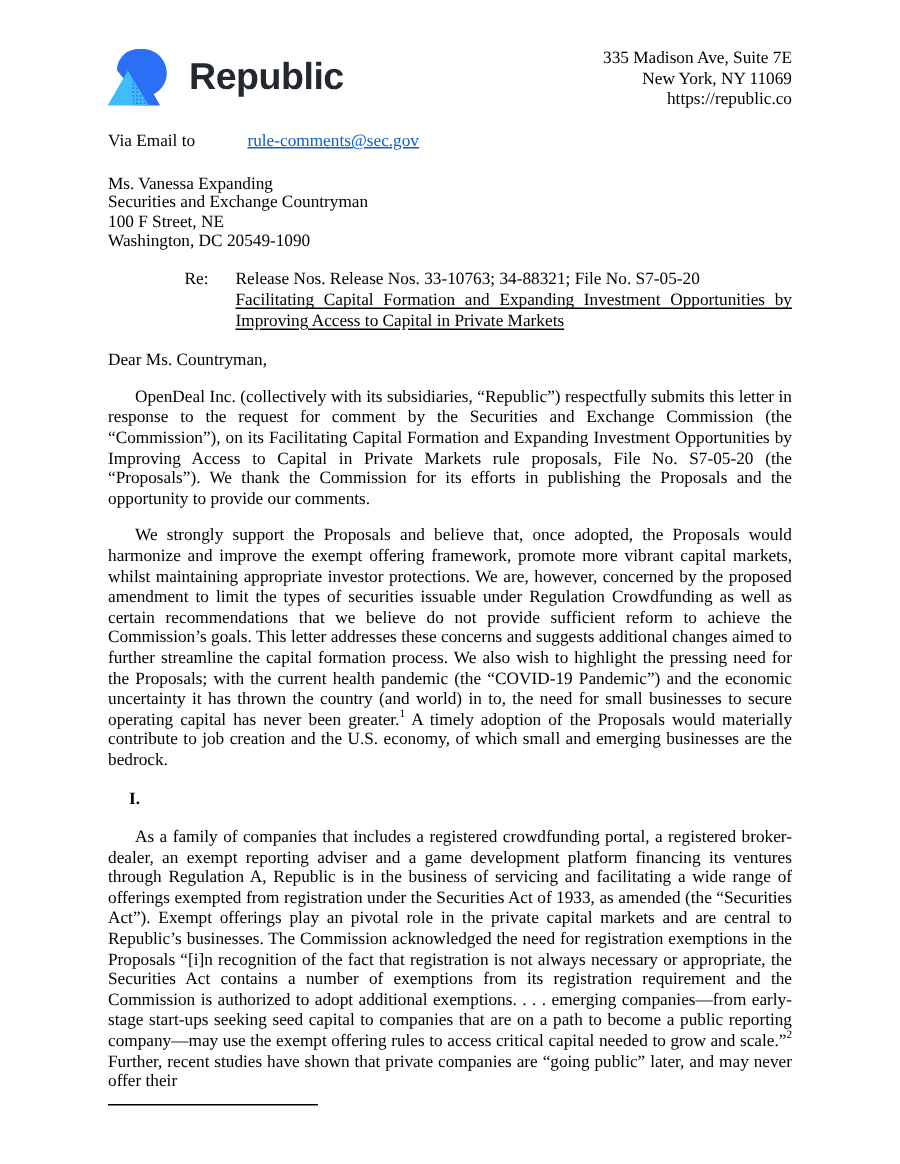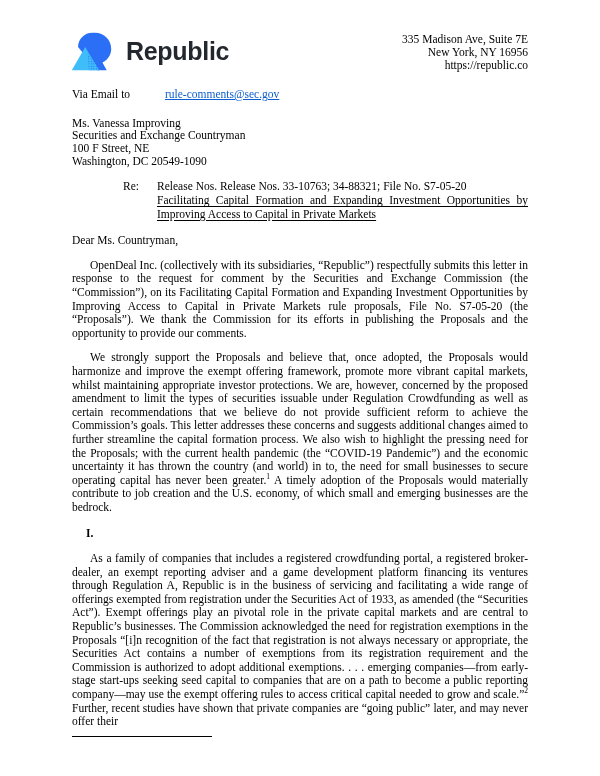--- a/index.html
+++ b/index.html
@@ -12,21 +12,21 @@
   }
   html,body{margin:0;padding:0;background:#fff;}
   .page{
     width:600px;height:776px;box-sizing:border-box;
     padding:30px 72px 0 72px;
     background:var(--page-bg);
     font-family:"Liberation Serif", serif;
     font-size:11.5px;line-height:13.6px;color:var(--ink);
     overflow:hidden;position:relative;
   }
-  .letterhead{display:flex;justify-content:space-between;align-items:center;}
+  .letterhead{display:flex;justify-content:space-between;align-items:flex-end;}
   .logo{display:flex;align-items:center;gap:13px;margin-left:-2px;}
   .logo svg{width:43px;height:43px;display:block;}
   .logo-main{fill:var(--logo-blue);}
   .logo-tri{fill:var(--logo-light-blue);}
   .logo-dot-bg{fill:var(--logo-light-blue);}
   .logo-dot{fill:var(--logo-blue);}
   .logo-text{
     font-family:"Liberation Sans", sans-serif;font-weight:700;
     font-size:25px;letter-spacing:-0.3px;color:var(--logo-text);
   }
@@ -63,32 +63,32 @@
           </pattern>
         </defs>
         <path class="logo-main" d="M9 19 C9 10 16 3 25 3 L28 3 C38 3 46 11 46 21 C46 27.8 42 33.7 36.2 36.4 L41 45 L30 45 L9 19 Z"></path>
         <path class="logo-tri" d="M2 45 L17 19 L32.5 45 Z"></path>
         <path fill="url(#rdots)" d="M19 24 L32.5 45 L21 45 Z"></path>
       </svg>
       <span class="logo-text">Republic</span>
     </div>
     <div class="sender">
       <div>335 Madison Ave, Suite 7E</div>
-      <div>New York, NY 16956</div>
+      <div>New York, NY 11069</div>
       <div>https://republic.co</div>
     </div>
   </header>
 
 
   <div class="via">
     <span>Via Email to </span><a class="email-link">rule-comments@sec.gov</a>
   </div>
 
   <div class="recipient">
-    <div>Ms. Vanessa Improving</div>
+    <div>Ms. Vanessa Expanding</div>
     <div>Securities and Exchange Countryman</div>
     <div>100 F Street, NE</div>
     <div>Washington, DC 20549-1090</div>
   </div>
 
   <div class="re-block">
     <span class="re-label">Re:</span>
     <div class="re-text">
       <div>Release Nos. Release Nos. 33-10763; 34-88321; File No. S7-05-20</div>
       <div class="re-underline">Facilitating Capital Formation and Expanding Investment Opportunities by Improving Access to Capital in Private Markets</div>

